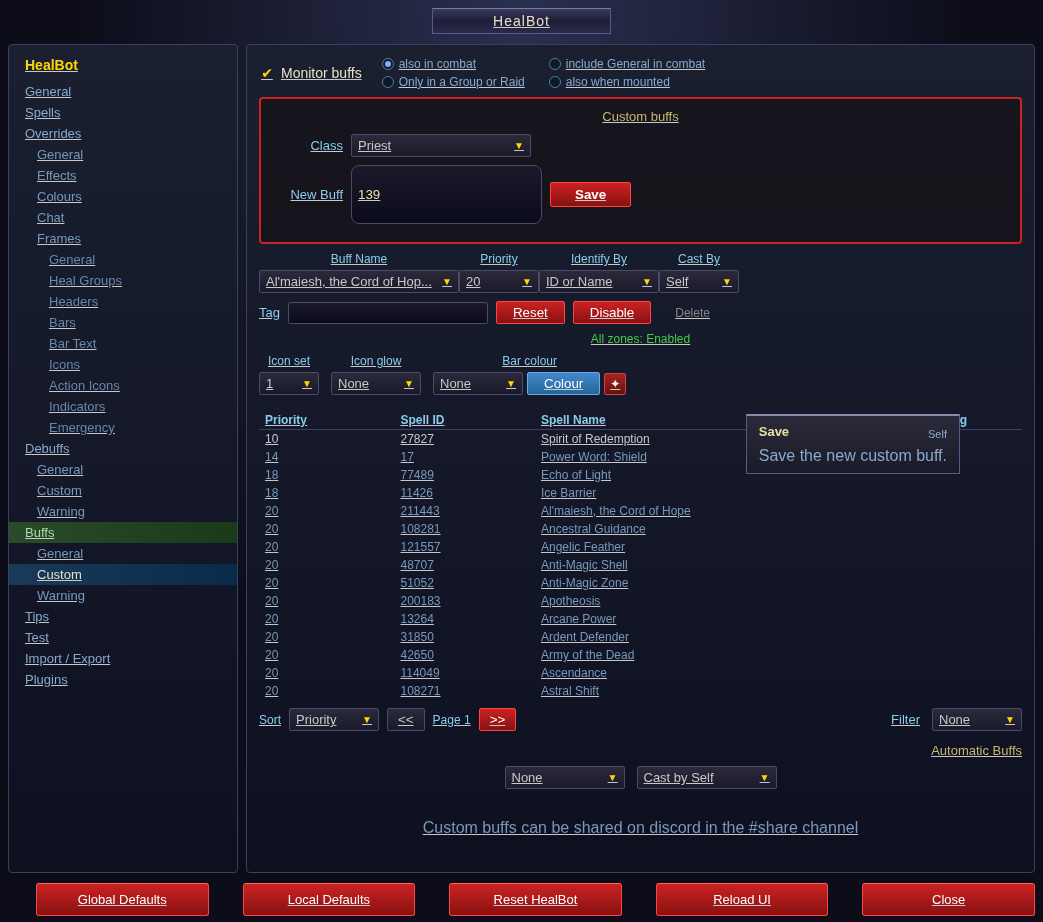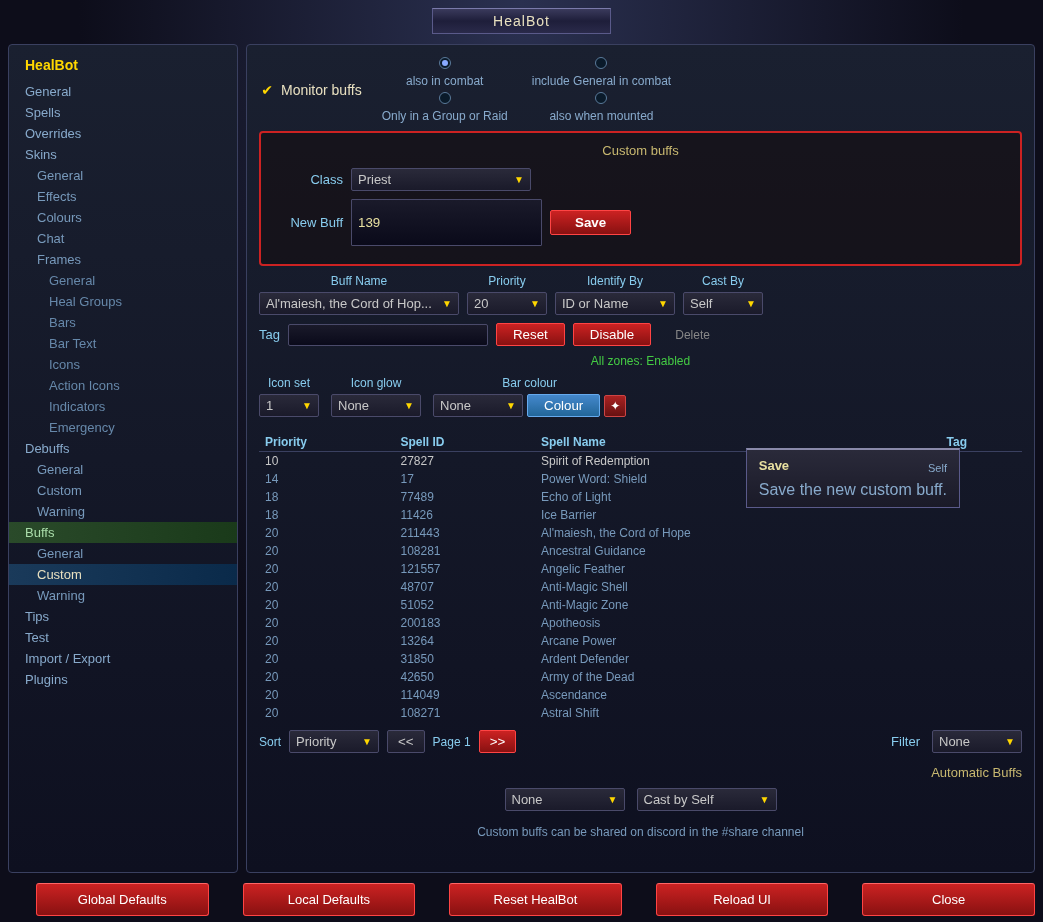--- a/index.html
+++ b/index.html
@@ -24,20 +24,21 @@
         repeating-linear-gradient(0deg, transparent, transparent 2px, rgba(255,255,255,0.01) 2px, rgba(255,255,255,0.01) 4px);
       z-index: 0;
     }
 
     .main-container {
       position: relative;
       z-index: 1;
       display: flex;
       flex-direction: column;
       height: 100%;
+      text-decoration: underline;
     }
 
     
     .title-bar {
       display: flex;
       justify-content: center;
       padding: 8px 0 6px;
     }
 
     .title-box {
@@ -142,21 +143,20 @@
       color: #ffd700;
       font-size: 14px;
     }
 
     .radio-option {
       display: flex;
       align-items: center;
       gap: 5px;
       color: #88aacc;
       font-size: 12px;
-      flex-direction: column;
     }
 
     .radio-dot {
       width: 12px;
       height: 12px;
       border-radius: 50%;
       border: 1px solid #5a7a9a;
       background: #0a1a2a;
       display: flex;
       align-items: center;
@@ -223,22 +223,22 @@
     .dropdown-arrow {
       color: #ffd700;
       font-size: 10px;
       margin-left: 4px;
     }
 
     .text-input {
       background: linear-gradient(180deg, #1a1a2a, #0a0a1a);
       border: 1px solid #4a4a6a;
       color: #e8e0a0;
-      padding: 15px 6px;
-      border-radius: 1px;
+      padding: 21px 6px;
+      border-radius: 8px;
       min-width: 180px;
     }
 
     .save-button {
       background: linear-gradient(180deg, #cc2222, #881111);
       border: 1px solid #ff4444;
       color: #ffffff;
       padding: 4px 24px;
       cursor: pointer;
       border-radius: 2px;
@@ -423,22 +423,22 @@
 
     .auto-buffs-row {
       display: flex;
       justify-content: center;
       gap: 12px;
     }
 
     .info-text {
       text-align: center;
       color: #7799bb;
-      font-size: 12px;
-      margin-top: 6px;
+      font-size: 16px;
+      margin-top: 22px;
     }
 
     
     .bottom-bar {
       display: flex;
       justify-content: space-between;
       padding: 6px 8px;
       gap: 6px;
     }
 
@@ -497,28 +497,28 @@
   </div>
 
   <div class="content-area">
 
     <div class="sidebar">
       <div class="sidebar-title">HealBot</div>
 
       <div class="sidebar-item">General</div>
       <div class="sidebar-item">Spells</div>
       <div class="sidebar-item">Overrides</div>
-      <div class="sidebar-item">Skins</div>
       <div class="sidebar-subitem">General</div>
       <div class="sidebar-subitem">Effects</div>
       <div class="sidebar-subitem">Colours</div>
       <div class="sidebar-subitem">Chat</div>
       <div class="sidebar-subitem">Frames</div>
       <div class="sidebar-subsubitem">General</div>
       <div class="sidebar-subsubitem">Heal Groups</div>
+      <div class="sidebar-subsubitem">Headers</div>
       <div class="sidebar-subsubitem">Bars</div>
       <div class="sidebar-subsubitem">Bar Text</div>
       <div class="sidebar-subsubitem">Icons</div>
       <div class="sidebar-subsubitem">Action Icons</div>
       <div class="sidebar-subsubitem">Indicators</div>
       <div class="sidebar-subsubitem">Emergency</div>
       <div class="sidebar-item">Debuffs</div>
       <div class="sidebar-subitem">General</div>
       <div class="sidebar-subitem">Custom</div>
       <div class="sidebar-subitem">Warning</div>
@@ -582,21 +582,21 @@
 
         <div class="tooltip-popup">
           <div style="display:flex; justify-content:space-between; align-items:center; margin-bottom:4px;">
             <span class="tooltip-title">Save</span>
             <span style="color:#88aacc; font-size:11px;">Self</span>
           </div>
           <div class="tooltip-desc">Save the new custom buff.</div>
         </div>
       </div>
 
-      <div style="display:flex; gap:8px; align-items:center;">
+      <div style="display:flex; gap:0; align-items:center;">
         <div class="buff-col buff-col-name">
           <div class="col-header">Buff Name</div>
           <div class="dropdown-select" style="min-width:200px;">
             <span>Al'maiesh, the Cord of Hop...</span>
             <span class="dropdown-arrow">▼</span>
           </div>
         </div>
         <div class="buff-col buff-col-priority">
           <div class="col-header">Priority</div>
           <div class="dropdown-select" style="min-width:70px;">

